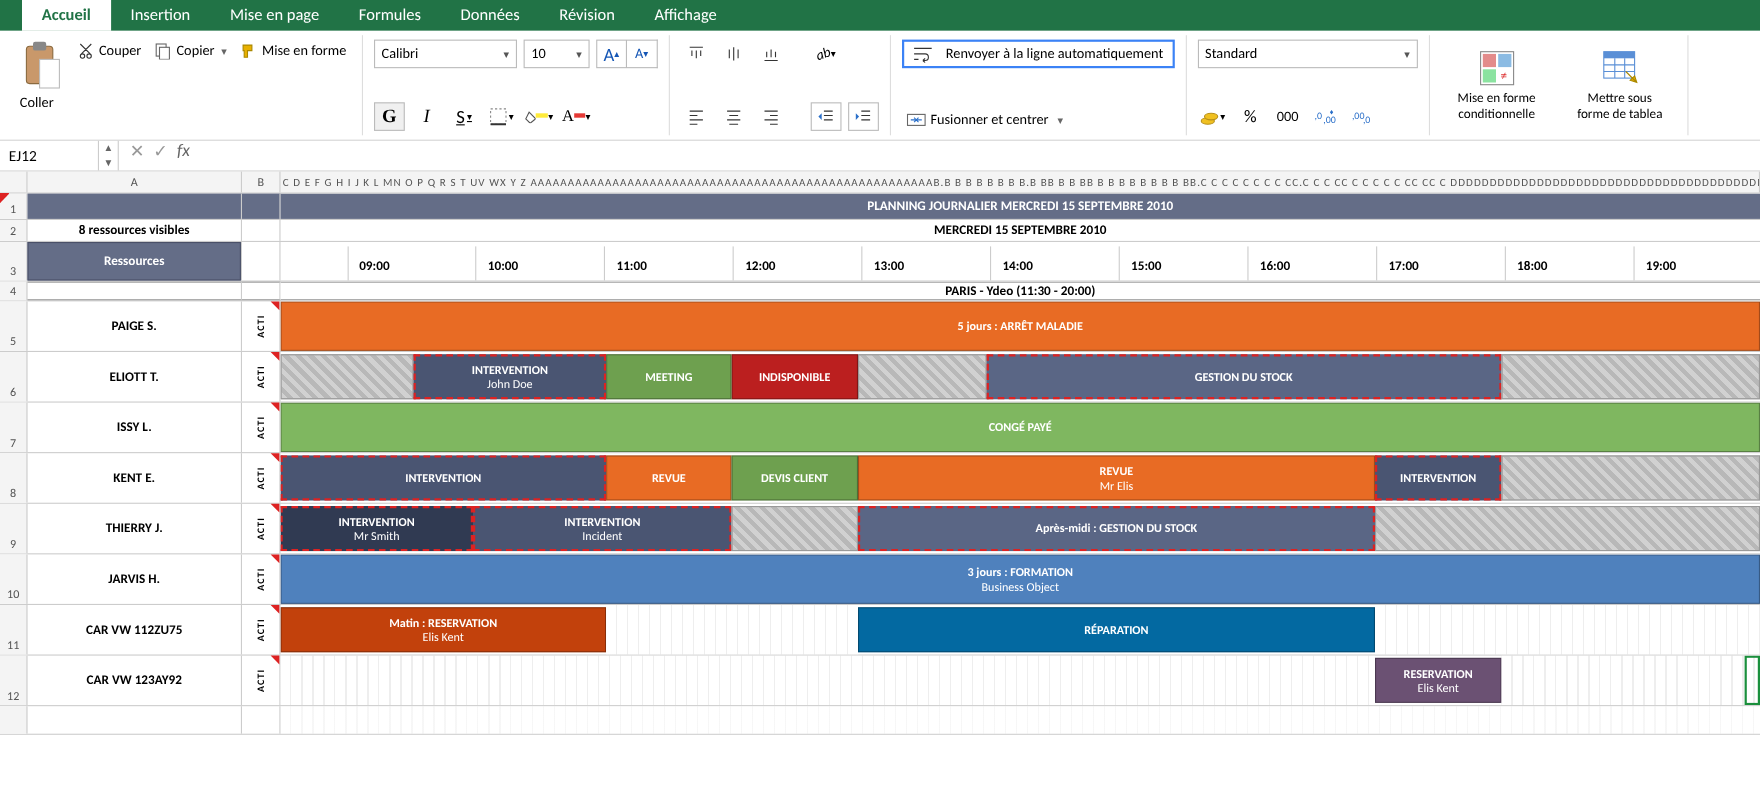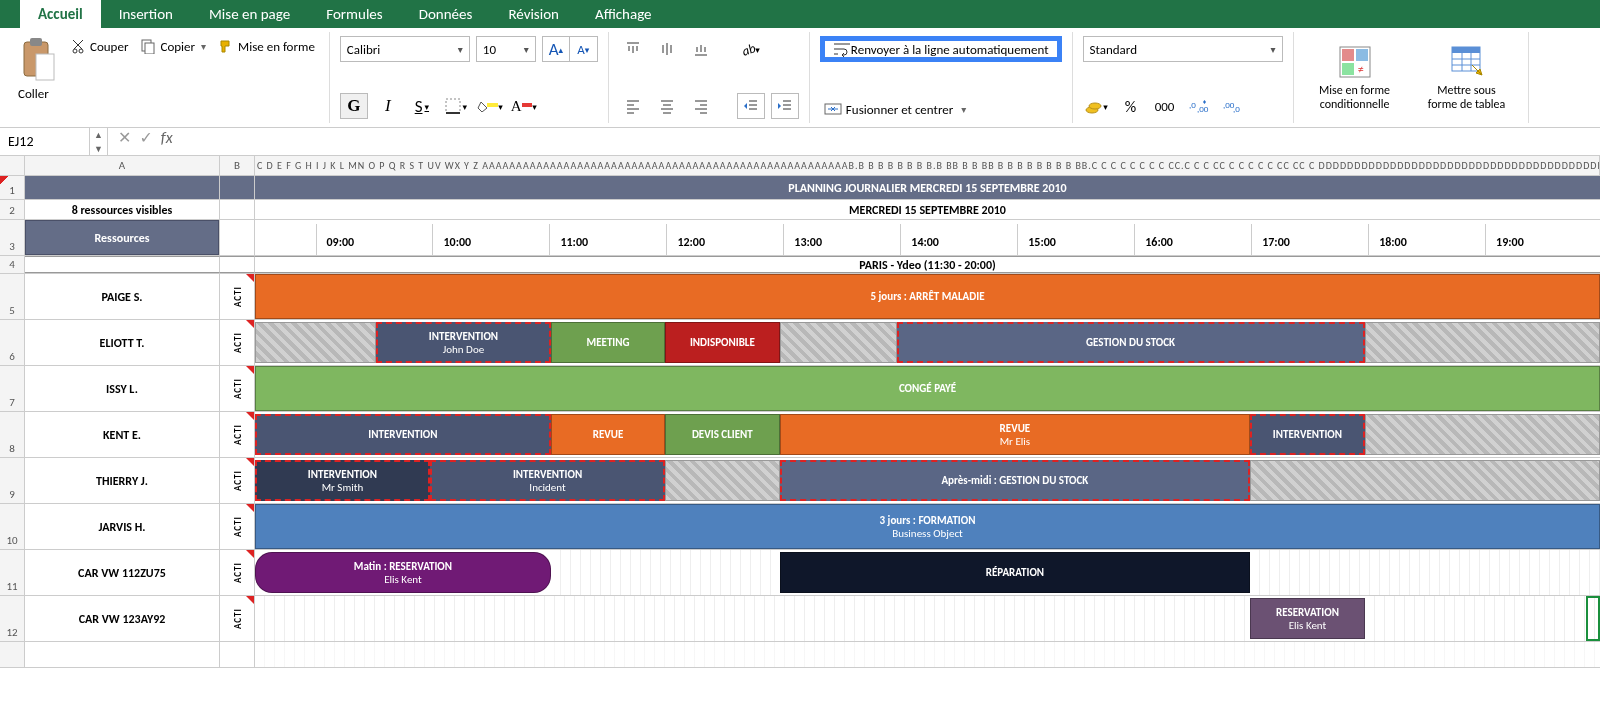--- a/index.html
+++ b/index.html
@@ -237,21 +237,21 @@
               <line x1="6" y1="11" x2="14" y2="11"></line>
             </g>
             <path d="M1 5l3 3-3 3z" fill="#2a6fc9"></path>
           </svg>
         </div>
     </div>
   </div>
 
   <div class="rgroup">
     <div class="row">
-      <div class="dd" style="border:5px solid #3b82f6;padding:2px 8px;gap:0">
+      <div class="dd" style="border:2px solid #3b82f6;padding:2px 8px;gap:12px">
           <svg width="18" height="16">
             <g stroke="#333" fill="none">
               <line x1="1" y1="3" x2="17" y2="3"></line>
               <path d="M1 8h10a3 3 0 010 6h-2m0 0l2-2m-2 2l2 2"></path>
               <line x1="1" y1="13" x2="5" y2="13"></line>
             </g>
           </svg>
           <span>Renvoyer à la ligne automatiquement</span>
         </div>
     </div>
@@ -526,26 +526,26 @@
       </div>
       <div class="srow" style="height: 46px;">
         <div class="rnum">11</div>
   <div class="colA"><div class="red-tri"></div>CAR VW 112ZU75</div>
   <div class="colB">
           <div class="red-tri r"></div>
           <span class="acti">ACTI</span>
         </div>
   <div class="colRest">
           <div class="gantt">
-            <div class="ev" style="left: 0%; width: 22%; background: #701a75; border-radius: 17px;">
+            <div class="ev" style="left: 0%; width: 22%; background: #c2410c;">
               <div>Matin : RESERVATION</div>
               <div style="font-weight:normal">Elis Kent</div>
             </div>
             <div class="track" style="left: 22%; width: 17%; position: absolute;"></div>
-            <div class="ev" style="left: 39%; width: 35%; background: #0f172a;">
+            <div class="ev" style="left: 39%; width: 35%; background: #0369a1;">
               <div>RÉPARATION</div>
             </div>
             <div class="track" style="left: 74%; width: 26%; position: absolute;"></div>
           </div>
         </div>
       </div>
       <div class="srow" style="height: 46px;">
         <div class="rnum">12</div>
   <div class="colA"><div class="red-tri"></div>CAR VW 123AY92</div>
   <div class="colB">

